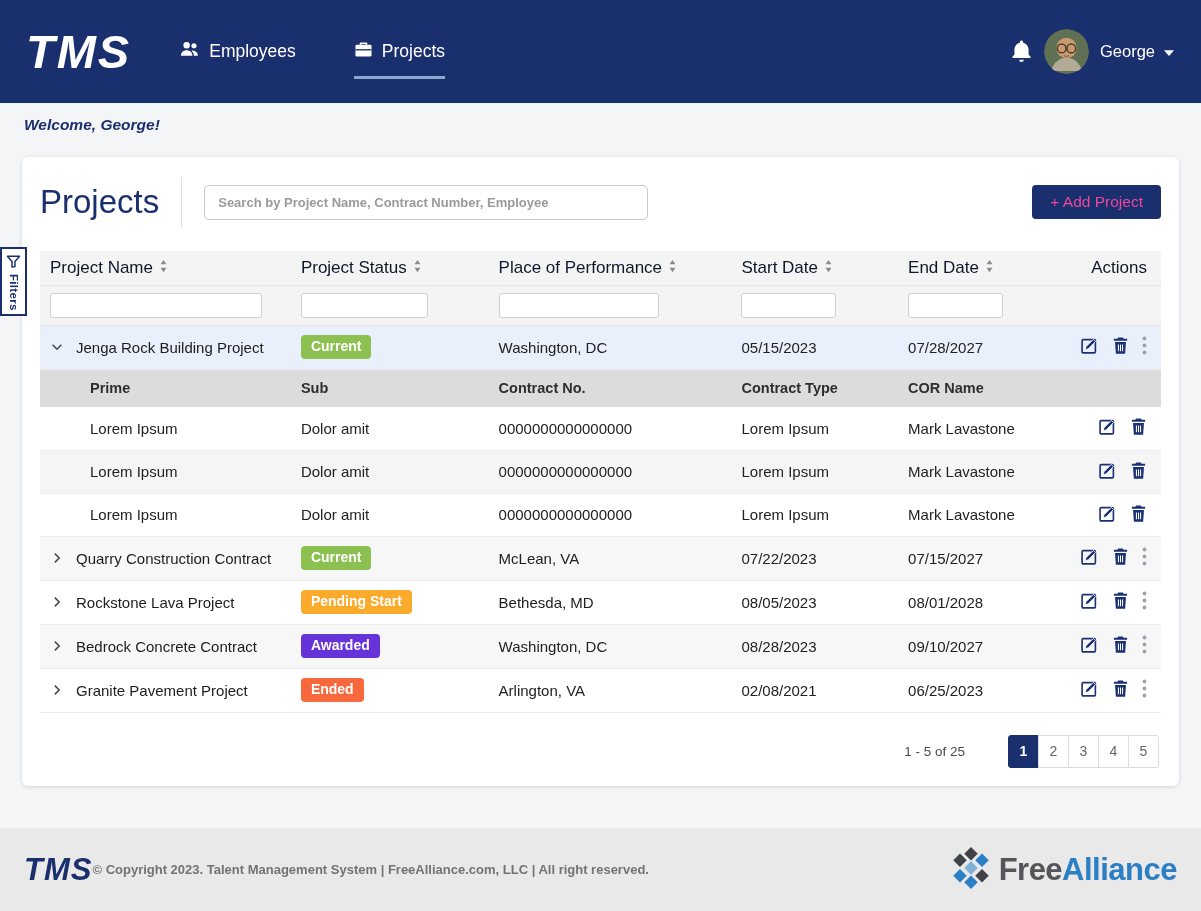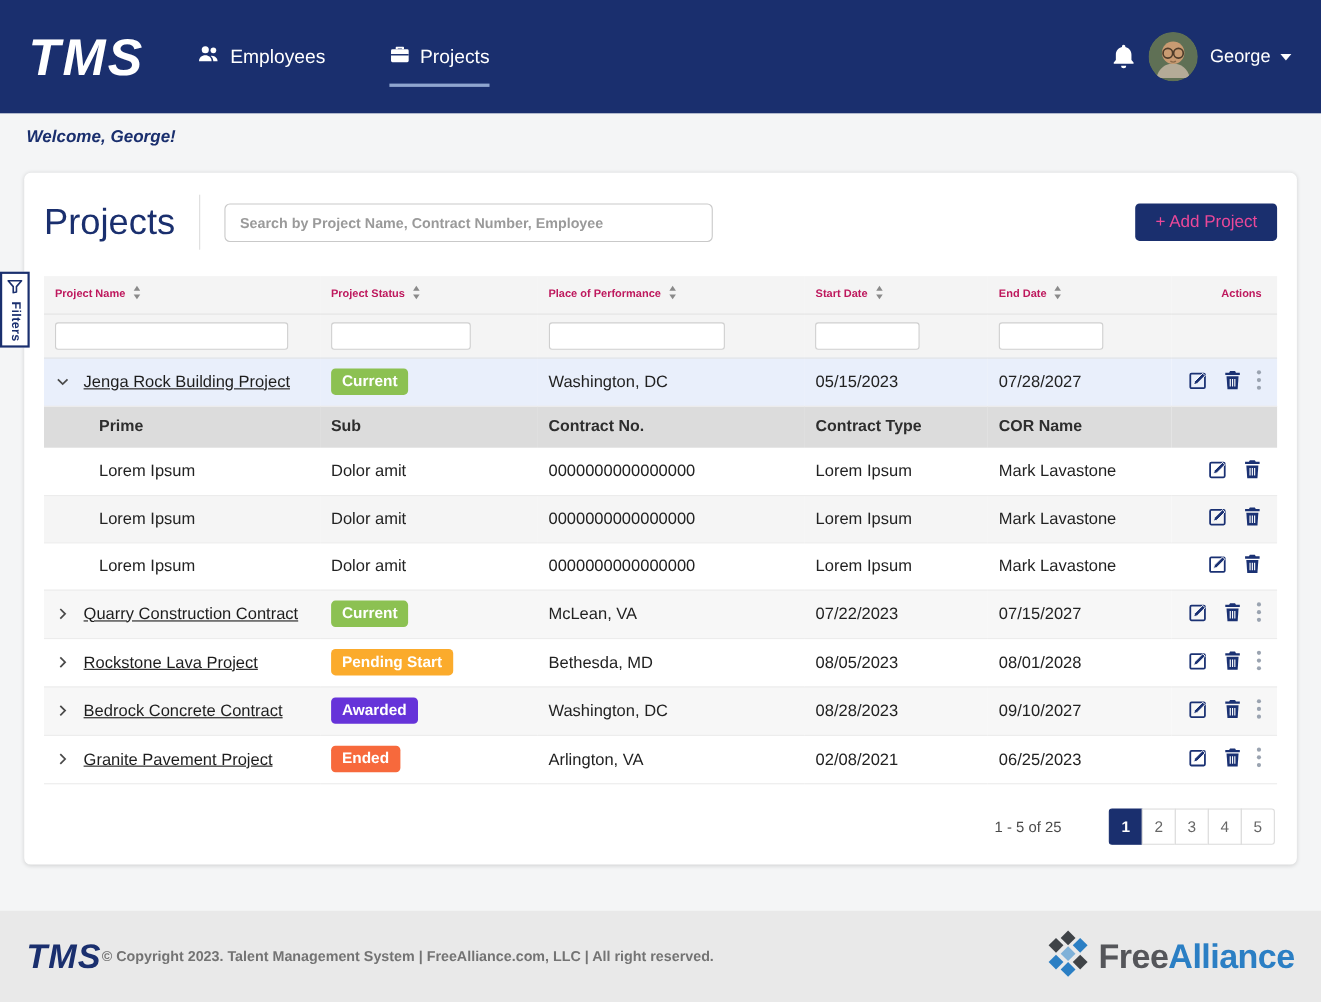--- a/index.html
+++ b/index.html
@@ -68,41 +68,41 @@
   .add-btn{
     margin-left:auto; background:#1a2f6e; color:#ec4899; border:none; border-radius:4px;
     height:34px; padding:0 18px; font-size:15.5px; cursor:pointer;
     font-family:"Liberation Sans",sans-serif;
   }
   
   table{ width:100%; border-collapse:collapse; table-layout:fixed; font-size:15px; }
   col.c1{width:250px;} col.c2{width:197px;} col.c3{width:242px;}
   col.c4{width:166px;} col.c5{width:166px;} col.c6{width:96px;}
   thead th{
-    background:#f4f4f4; text-align:left; font-weight:700; color:#be185d;
-    font-size:10px; height:34px; padding:0 10px; border-bottom:1px solid #e2e2e2;
+    background:#f4f4f4; text-align:left; font-weight:400; color:#0f172a;
+    font-size:17px; height:34px; padding:0 10px; border-bottom:1px solid #e2e2e2;
     white-space:nowrap;
   }
   thead th.actions-col{ text-align:right; padding-right:14px; }
   th .th-inner{ display:inline-flex; align-items:center; gap:6px; cursor:pointer; }
   tr.filter-row td{
     background:#f4f4f4; height:40px; padding:0 10px; border-bottom:1px solid #e2e2e2;
   }
   .filter-input{
     height:25px; border:1px solid #cfcfcf; border-radius:3px; background:#fff;
     width:100%; padding:0 6px; font-family:"Liberation Sans",sans-serif; font-size:13px;
   }
   .fw1{max-width:212px;} .fw2{max-width:127px;} .fw3{max-width:160px;}
   .fw4{max-width:95px;} .fw5{max-width:95px;}
   tbody td{ height:43px; padding:0 10px; border-bottom:1px solid #ececec; white-space:nowrap; }
   tr.row-expanded td{ background:#e9effb; }
   tr.row-alt td{ background:#f7f7f7; }
   .name-cell{ display:flex; align-items:center; gap:12px; height:43px; }
   .chev{ display:inline-flex; cursor:pointer; }
-  .plink{ color:#1d1d1d; text-decoration:underline; cursor:pointer; }
+  .plink{ color:#1d1d1d; cursor:pointer; }
   .badge{
     display:inline-block; padding:4.5px 10px; border-radius:4px; color:#fff;
     font-size:14px; line-height:1.1;font-weight:bold;
   }
   .actions-cell{ text-align:right; }
   .actions-wrap{ display:inline-flex; align-items:center; gap:13px; padding-right:4px; }
   .icon-btn{ display:inline-flex; cursor:pointer; background:none; border:none; padding:0; }
   
   tr.sub-head td{
     background:#dcdcdc; font-weight:700; color:#2e2e2e; height:38px; font-size:14.5px;

